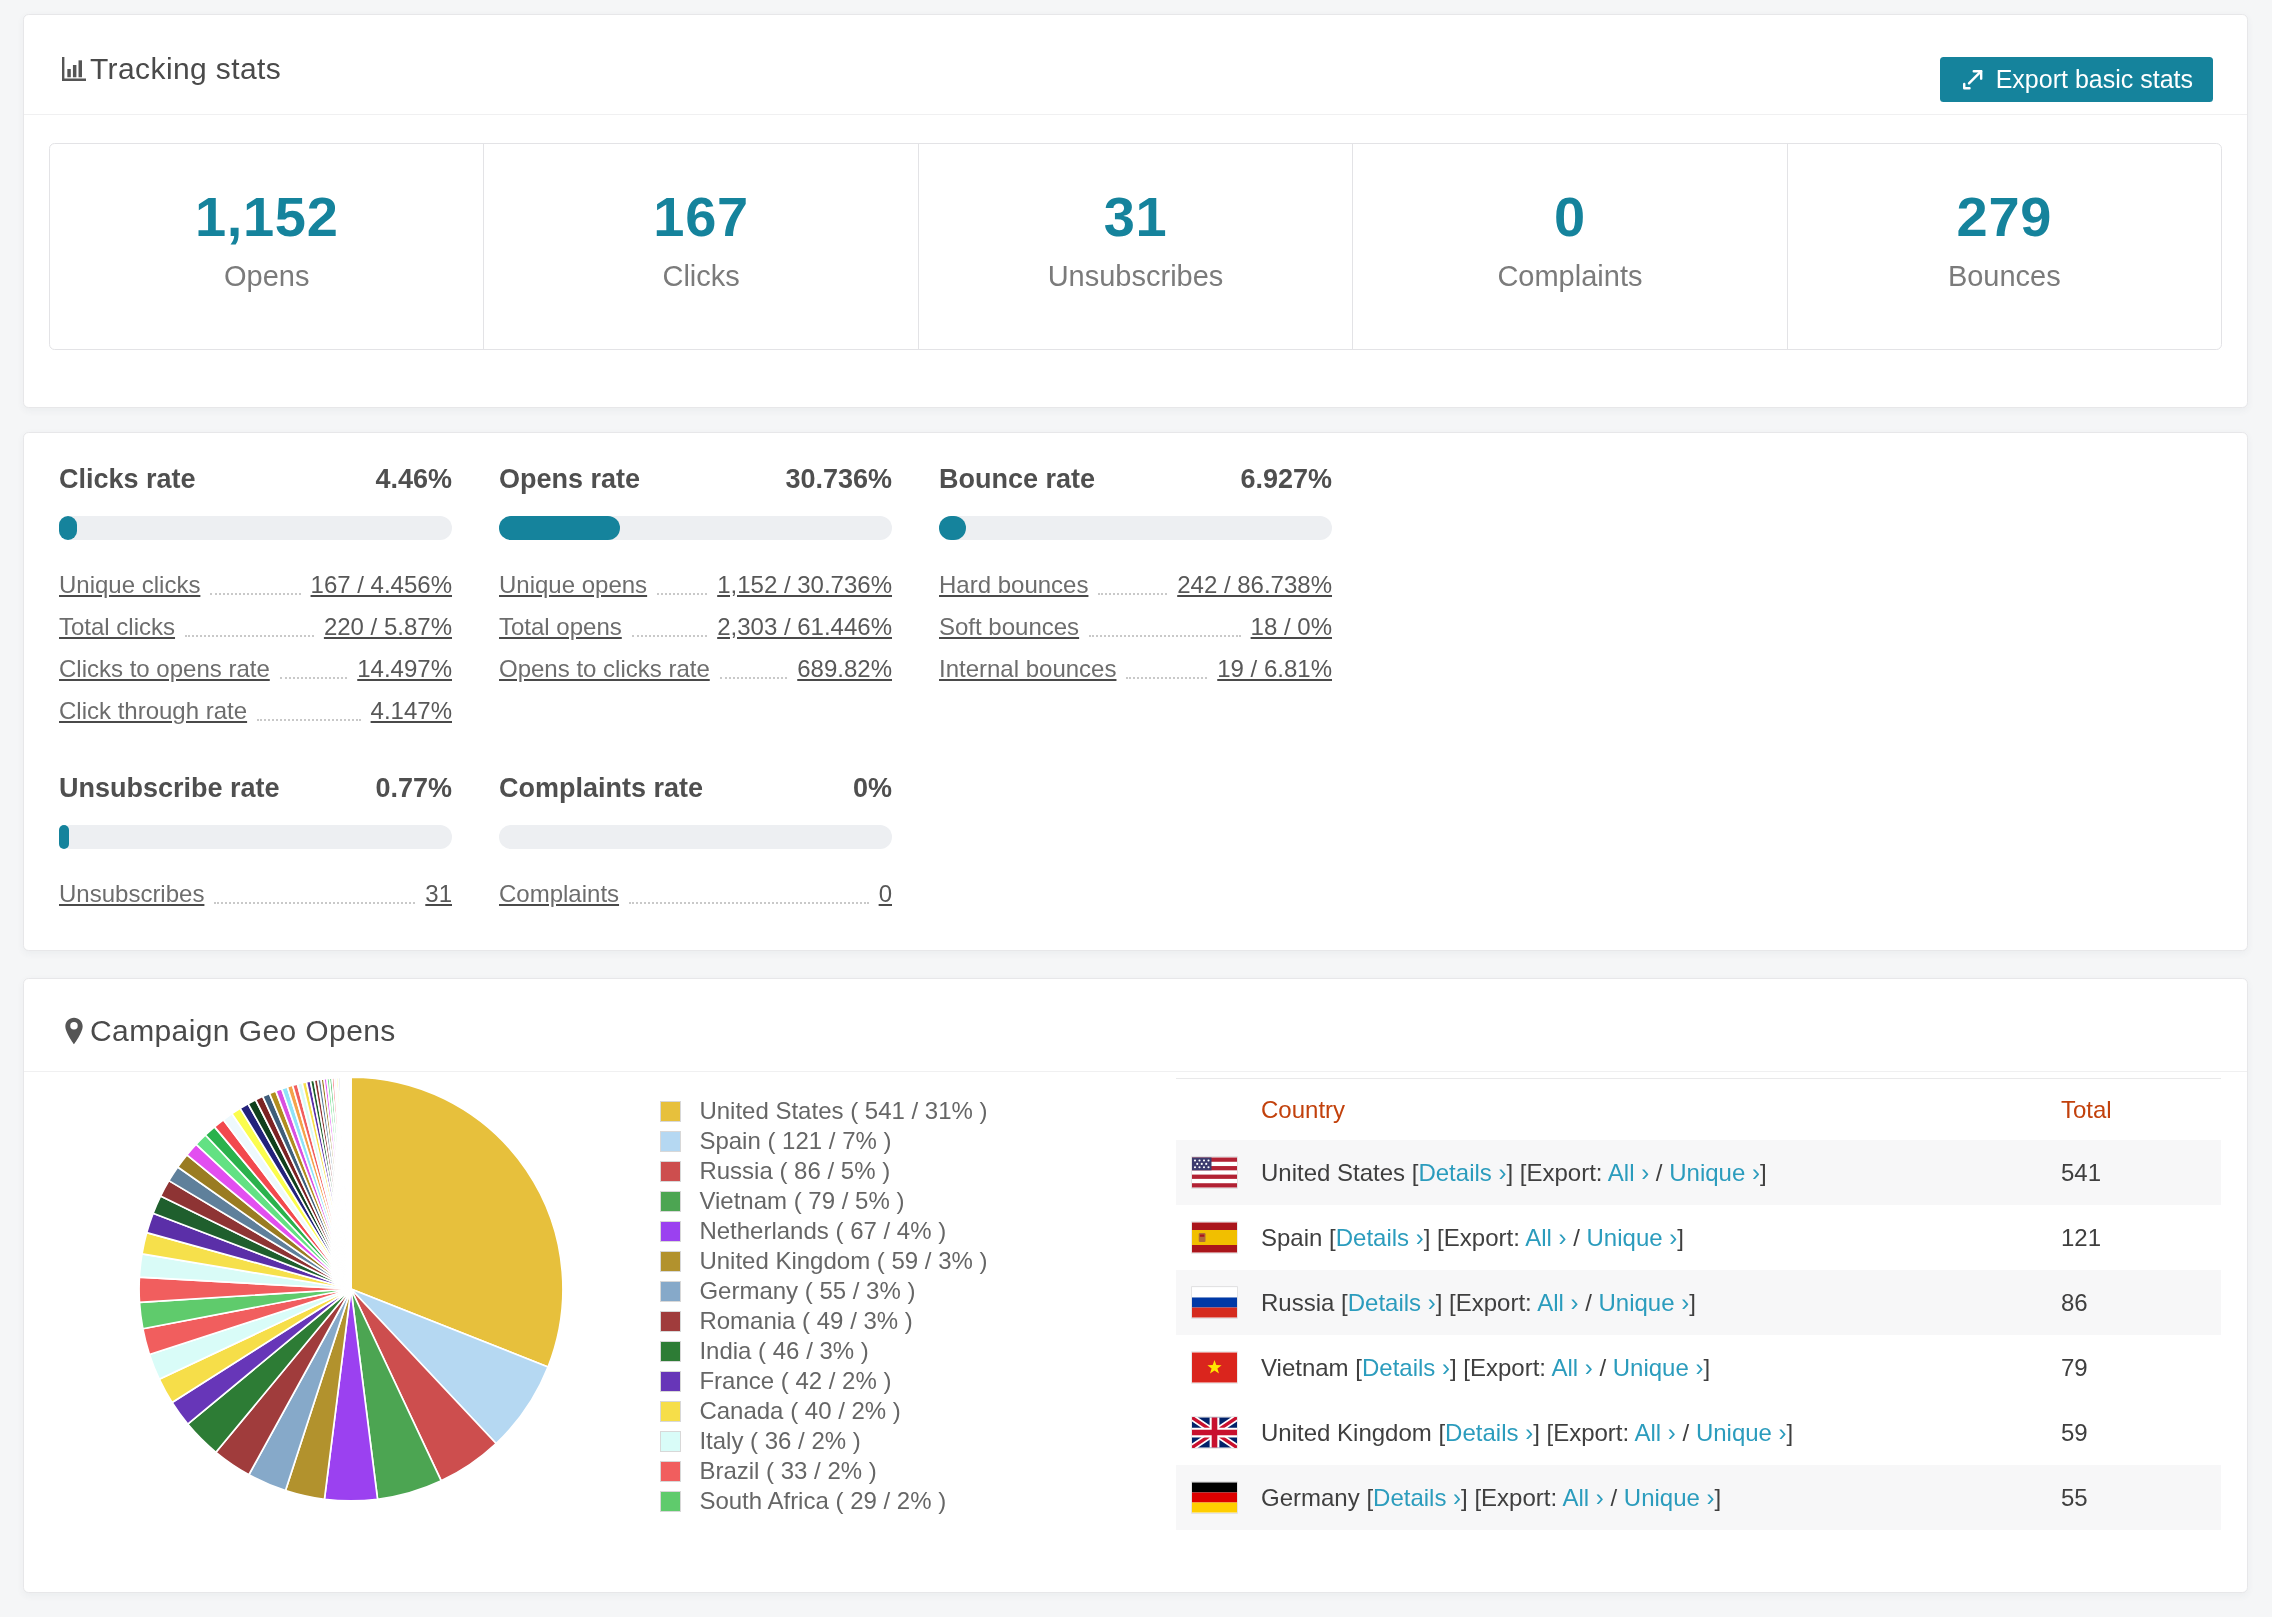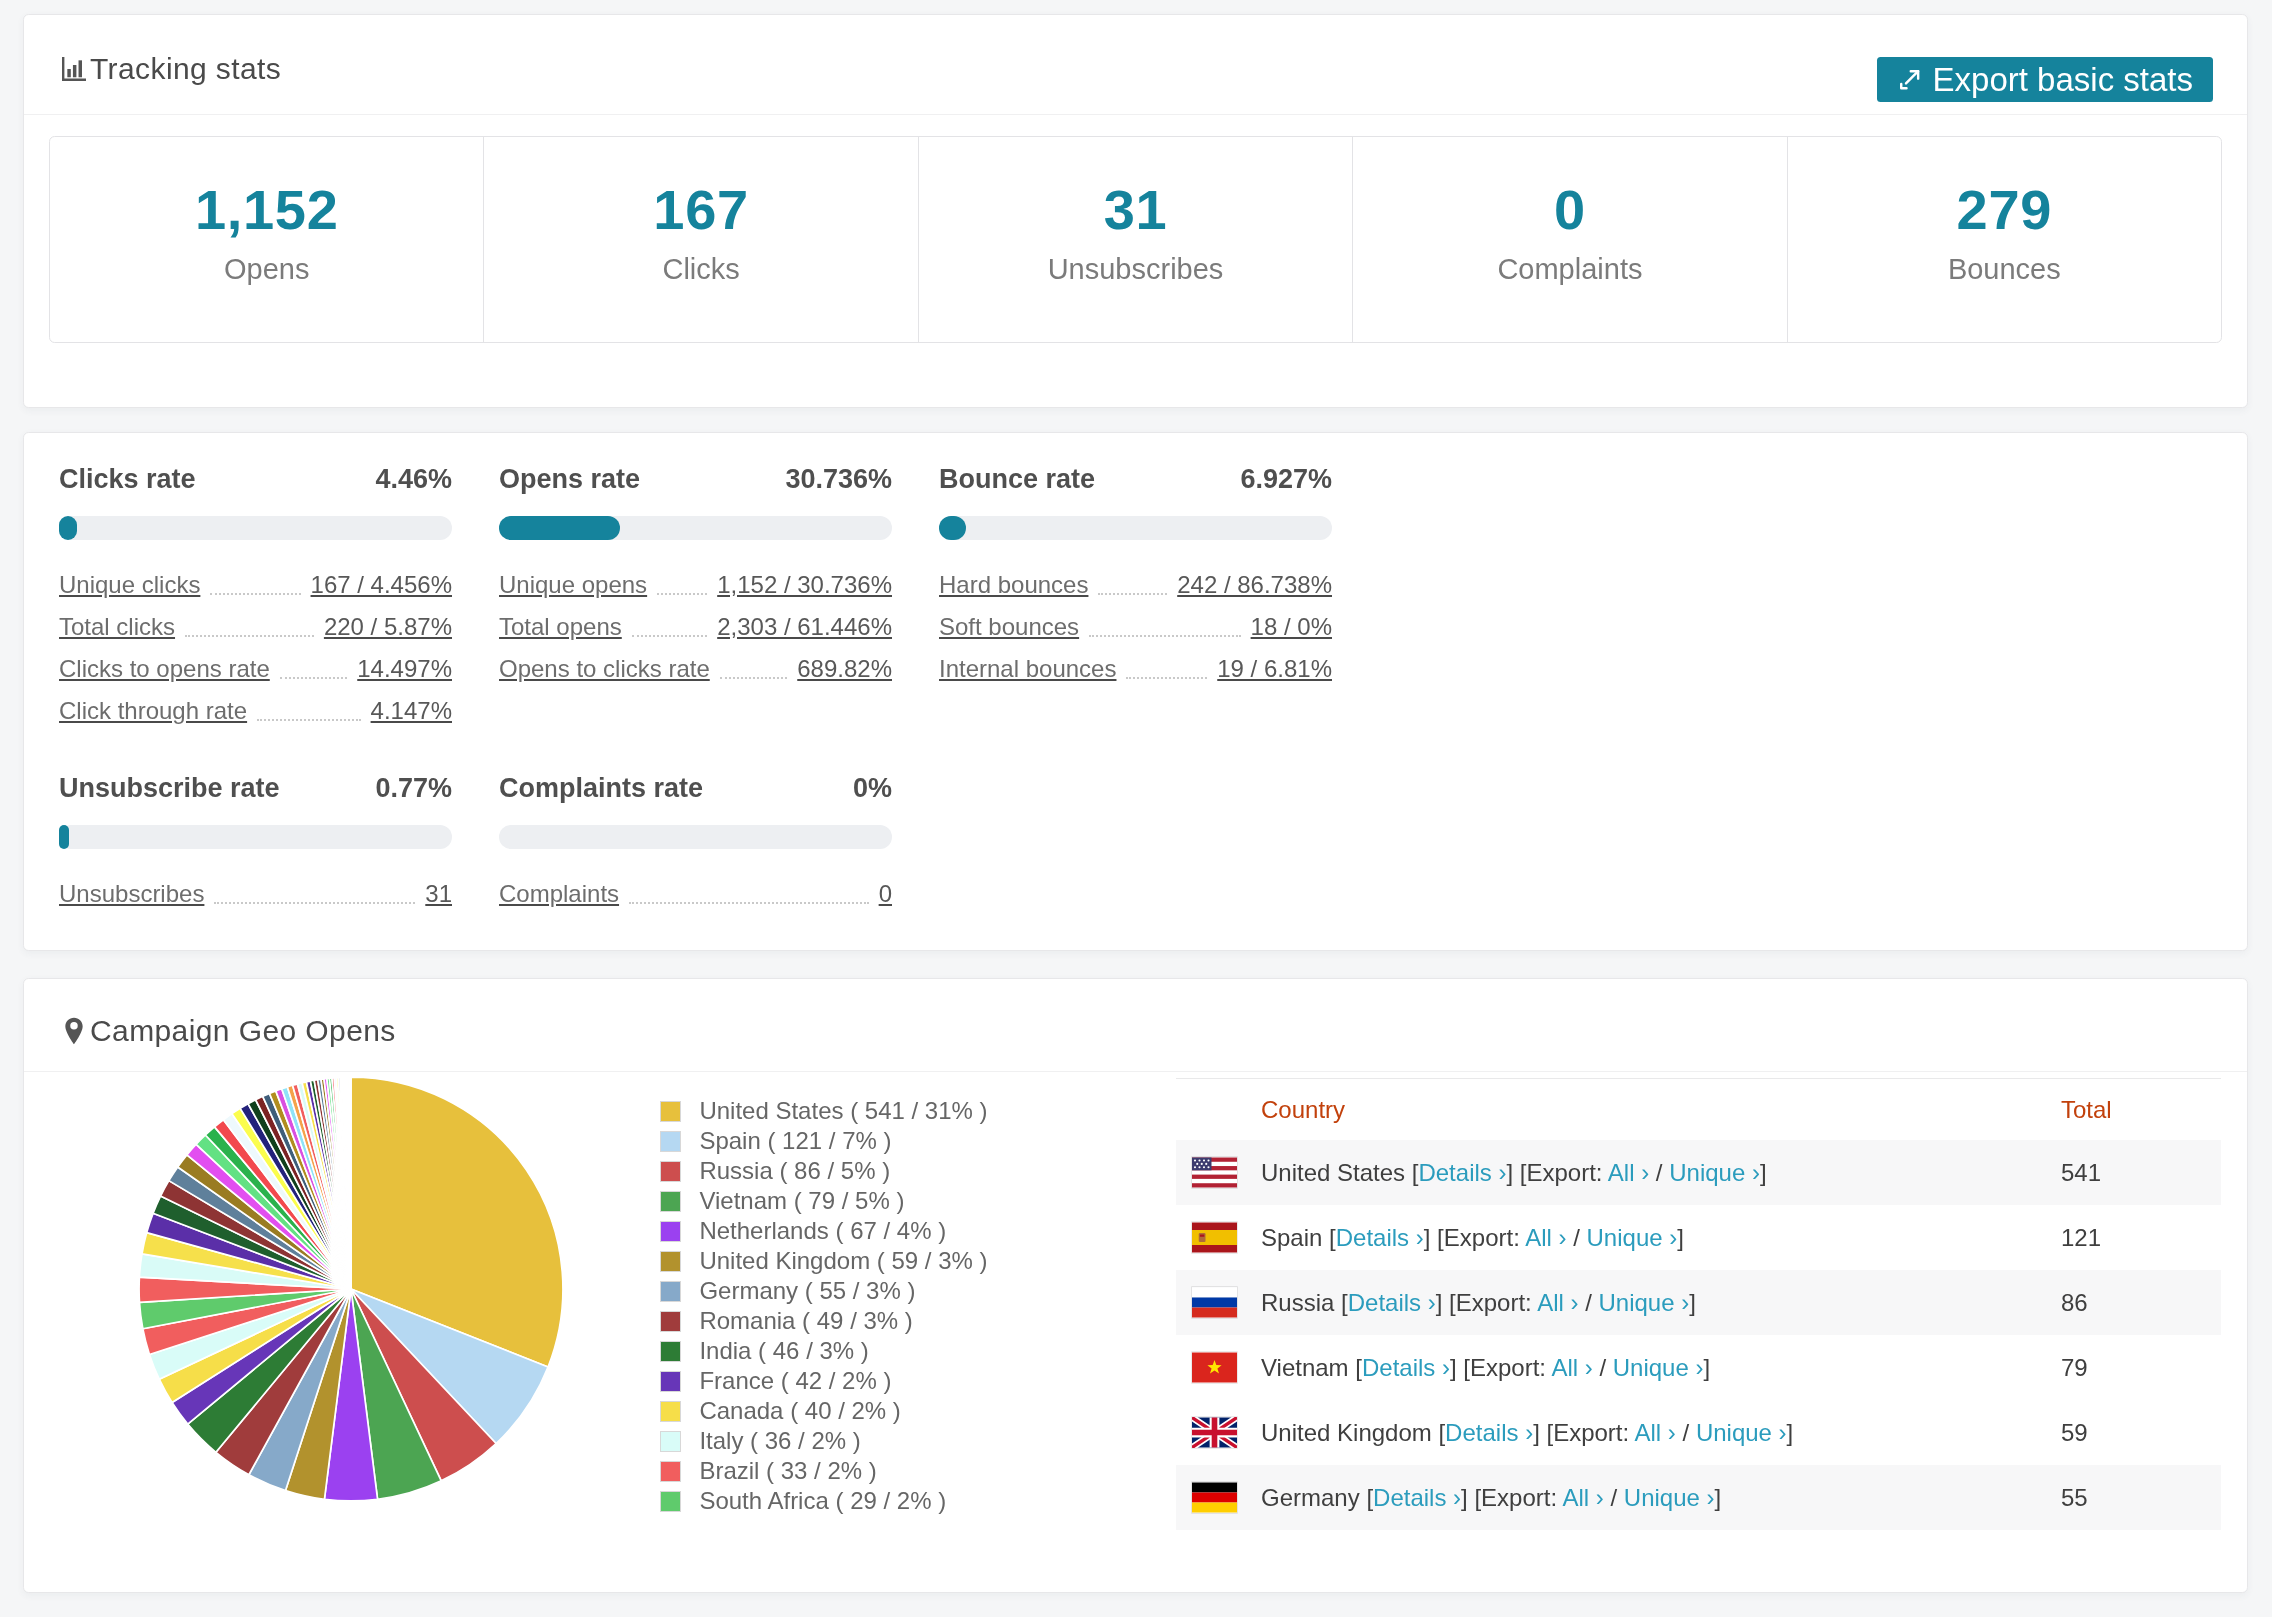--- a/index.html
+++ b/index.html
@@ -25,26 +25,26 @@
     padding:37px 34px 28px;border-bottom:1.4px solid #f0f0f1;
   }
   .card-header h2{margin:0;font-size:30px;font-weight:500;color:#4a4a4a;letter-spacing:0.4px;}
   .hicon{display:inline-flex;color:#555;}
   .hicon svg{width:32px;height:32px;display:block;}
 
   .export-btn{
     position:absolute;right:34px;top:42px;height:45px;
     display:flex;align-items:center;gap:10px;padding:0 20px;
     background:#15839c;color:#fff;border:none;border-radius:3.5px;
-    font-family:inherit;font-size:33px;cursor:pointer;
+    font-family:inherit;font-size:25px;cursor:pointer;
   }
   .export-btn svg{width:25.4px;height:25.4px;}
 
   
-  .stats-row{display:flex;margin:21px 25px 0;border:0.7px solid #e3e3e6;border-radius:5.6px;}
+  .stats-row{display:flex;margin:28px 25px 0;border:0.7px solid #e3e3e6;border-radius:5.6px;}
   .stat-box{flex:1;text-align:center;padding-top:40px;height:205px;box-sizing:border-box;border-right:0.7px solid #e3e3e6;}
   .stat-box:last-child{border-right:none;}
   .stat-value{font-size:56px;font-weight:700;color:#15839c;letter-spacing:0.7px;}
   .stat-label{margin-top:11.3px;font-size:29px;color:#7b7b7b;}
 
   
   .rates-grid{display:grid;grid-template-columns:1fr 1fr 1fr 1fr 1fr;column-gap:47px;row-gap:41px;padding:31px 35px;}
   .rate-head{display:flex;justify-content:space-between;align-items:baseline;}
   .rate-title,.rate-value{font-size:27px;font-weight:700;color:#4f4f4f;}
   .bar{margin-top:21px;height:24px;background:#edeff2;border-radius:12px;position:relative;}

